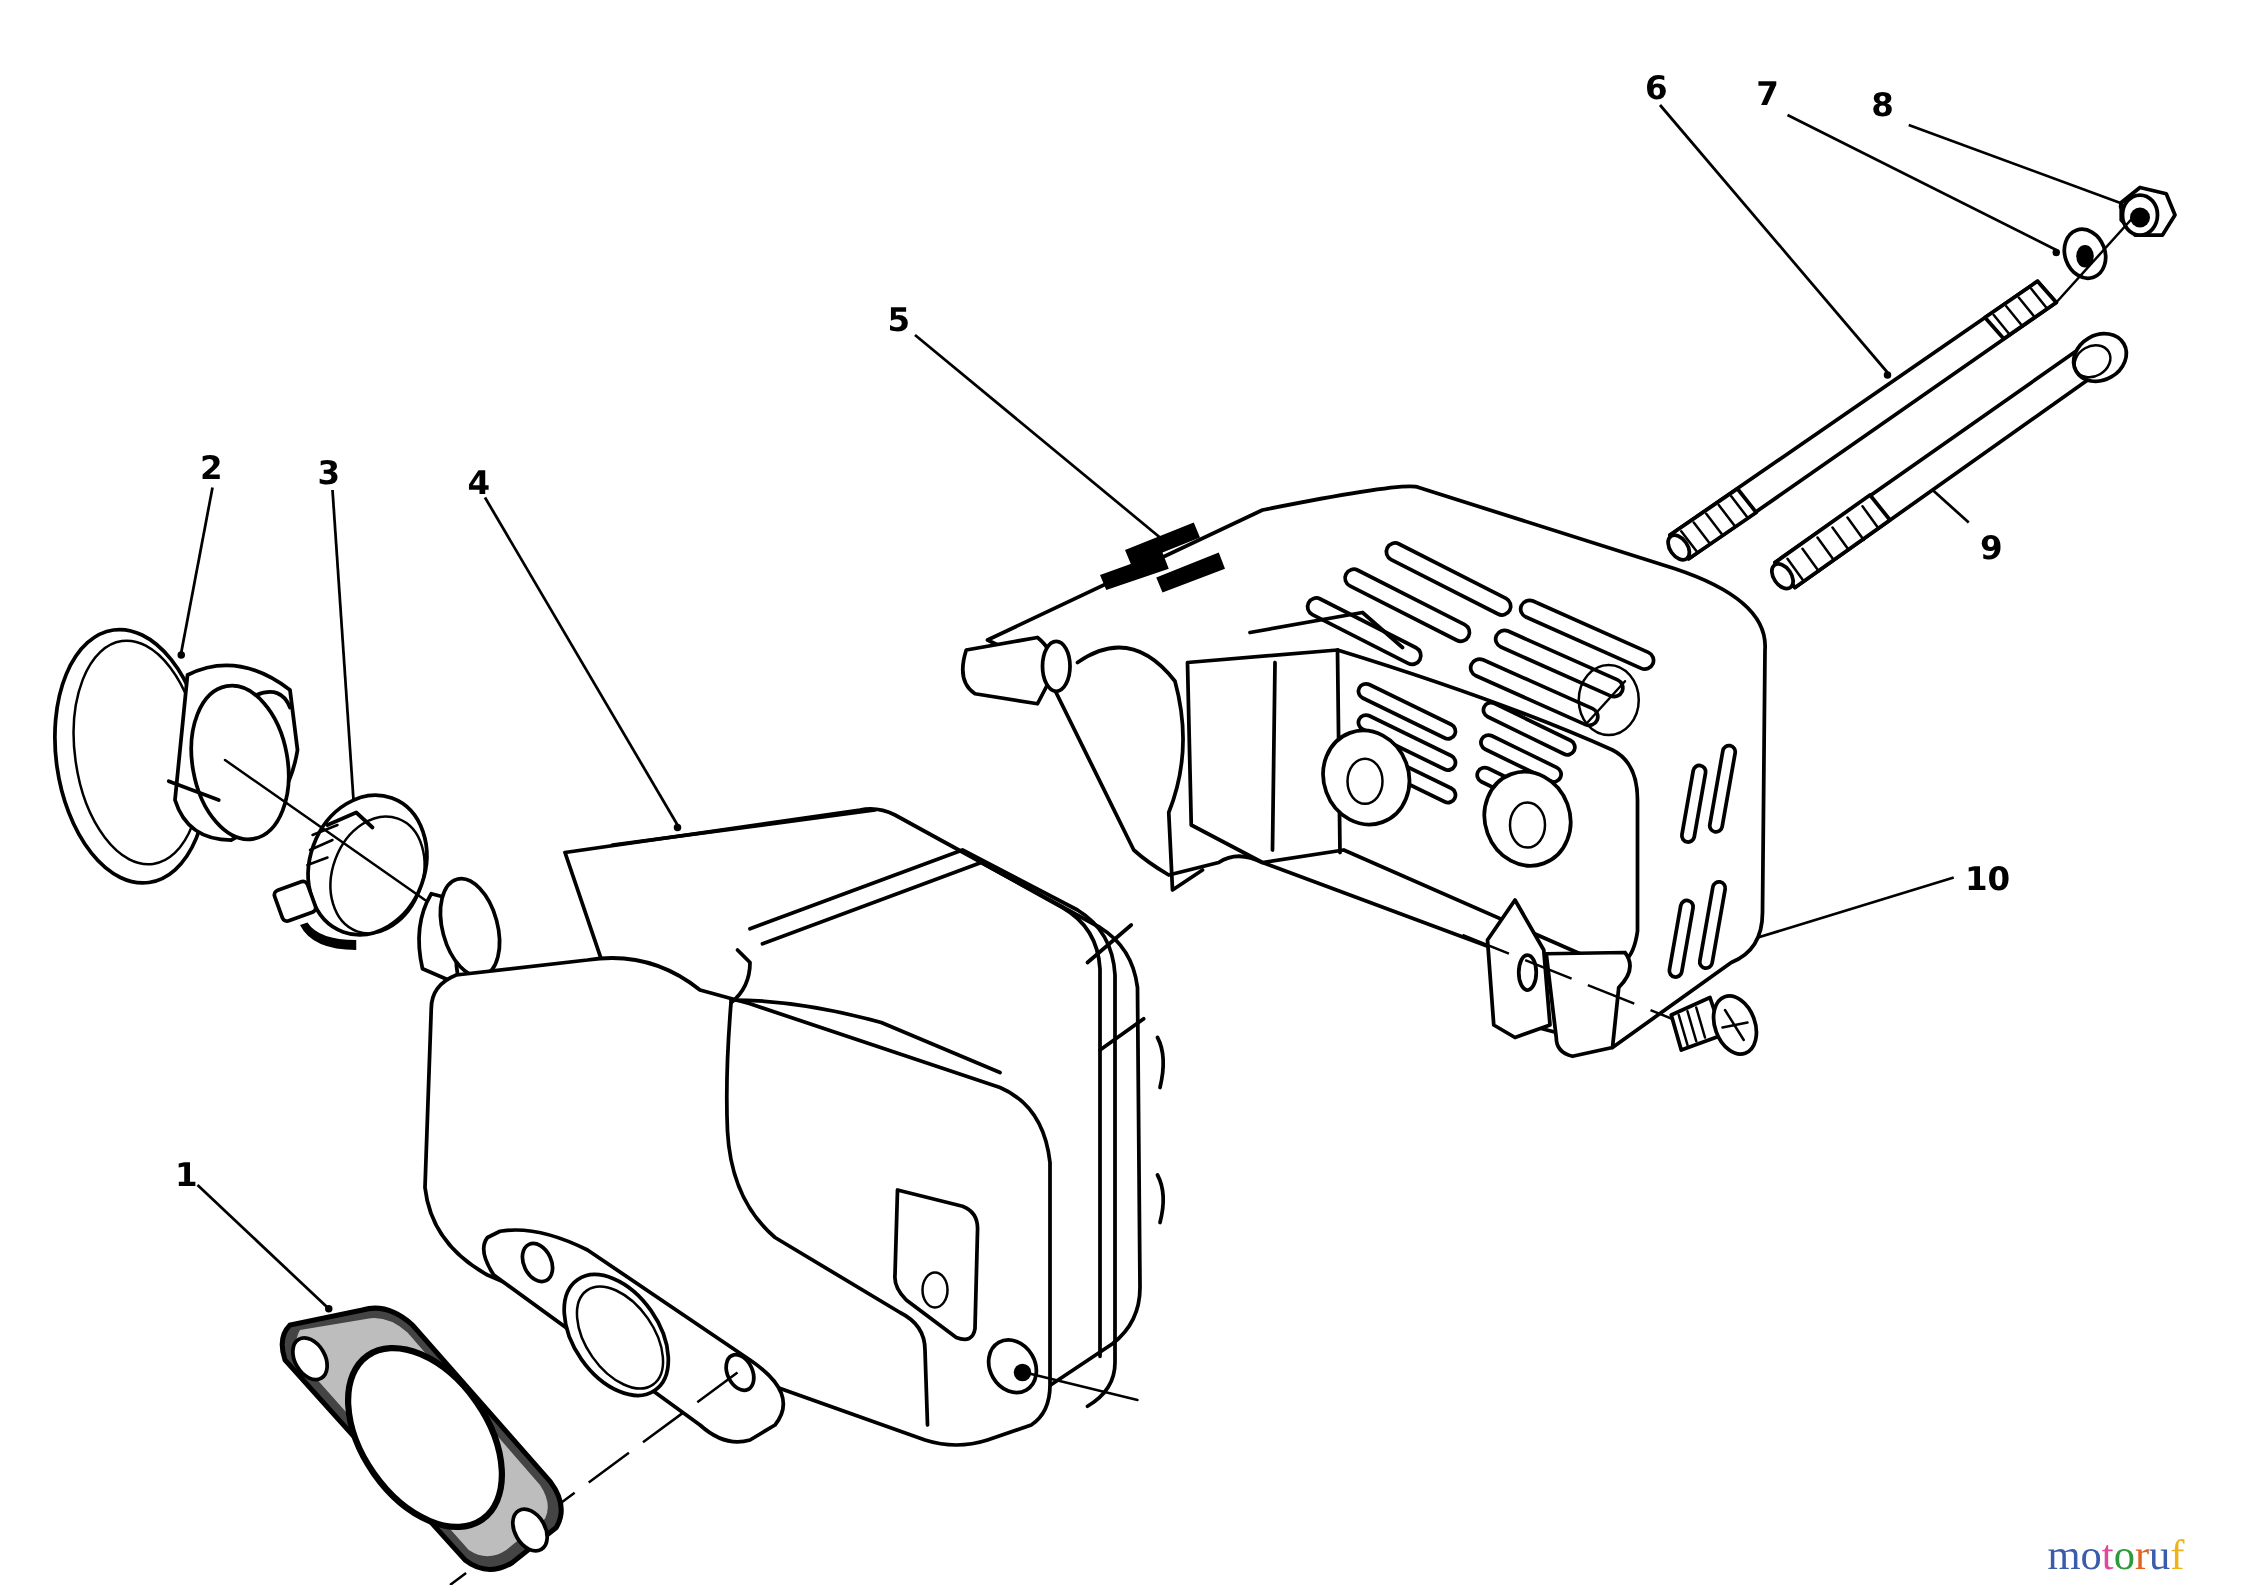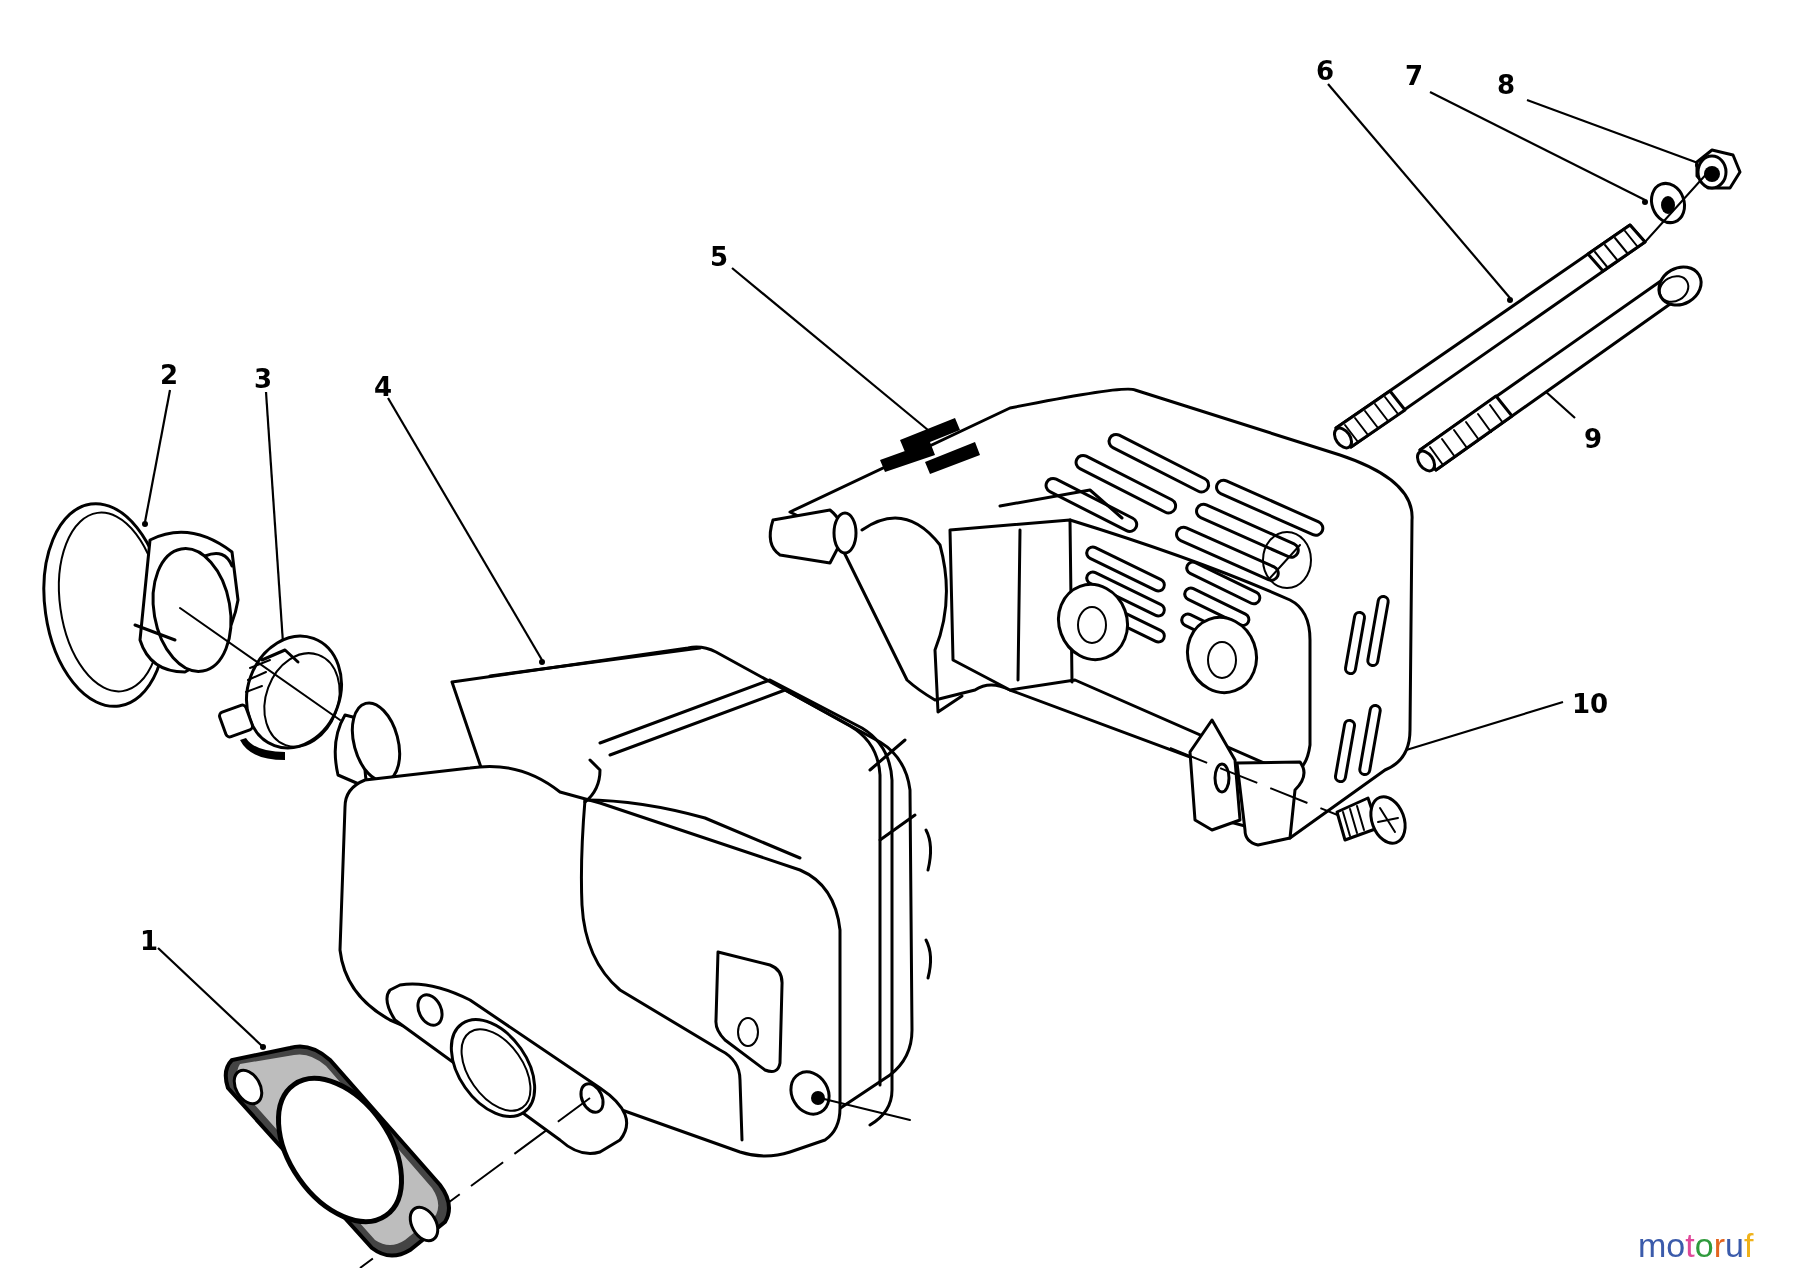--- a/index.html
+++ b/index.html
@@ -6,21 +6,21 @@
   body{width:1800px;height:1268px;overflow:hidden;position:relative;font-family:"Liberation Sans",sans-serif;}
   #diagram{position:absolute;left:0;top:0;width:1800px;height:1268px;}
   .ln{fill:none;stroke:#000;stroke-width:3;stroke-linejoin:round;stroke-linecap:round;}
   .thin{fill:none;stroke:#000;stroke-width:2;stroke-linecap:round;}
   .fillw{fill:#fff;stroke:#000;stroke-width:3;stroke-linejoin:round;}
   .slot{fill:#fff;stroke:#000;stroke-width:3;}
   .dark{fill:#000;}
   .leader{stroke:#000;stroke-width:2.2;fill:none;}
   .dash{stroke:#000;stroke-width:2;fill:none;stroke-dasharray:40 14;}
   .callout{position:absolute;font-family:"DejaVu Sans",sans-serif;font-weight:bold;font-size:26px;color:#000;line-height:1;}
-  .wm{position:absolute;left:1638px;top:1226px;font-family:Liberation Sans, sans-serif;font-size:34px;letter-spacing:0px;}
+  .wm{position:absolute;left:1638px;top:1226px;font-family:Liberation Serif, serif;font-size:34px;letter-spacing:0px;}
   .wm span{display:inline-block;}
 </style>
 </head>
 <body>
 
 <svg id="diagram" viewBox="0 0 1800 1268" xmlns="http://www.w3.org/2000/svg">
 
   <g>
     <line class="leader" x1="170" y1="390" x2="145" y2="522"></line>
     <line class="leader" x1="266" y1="392" x2="283" y2="643"></line>

